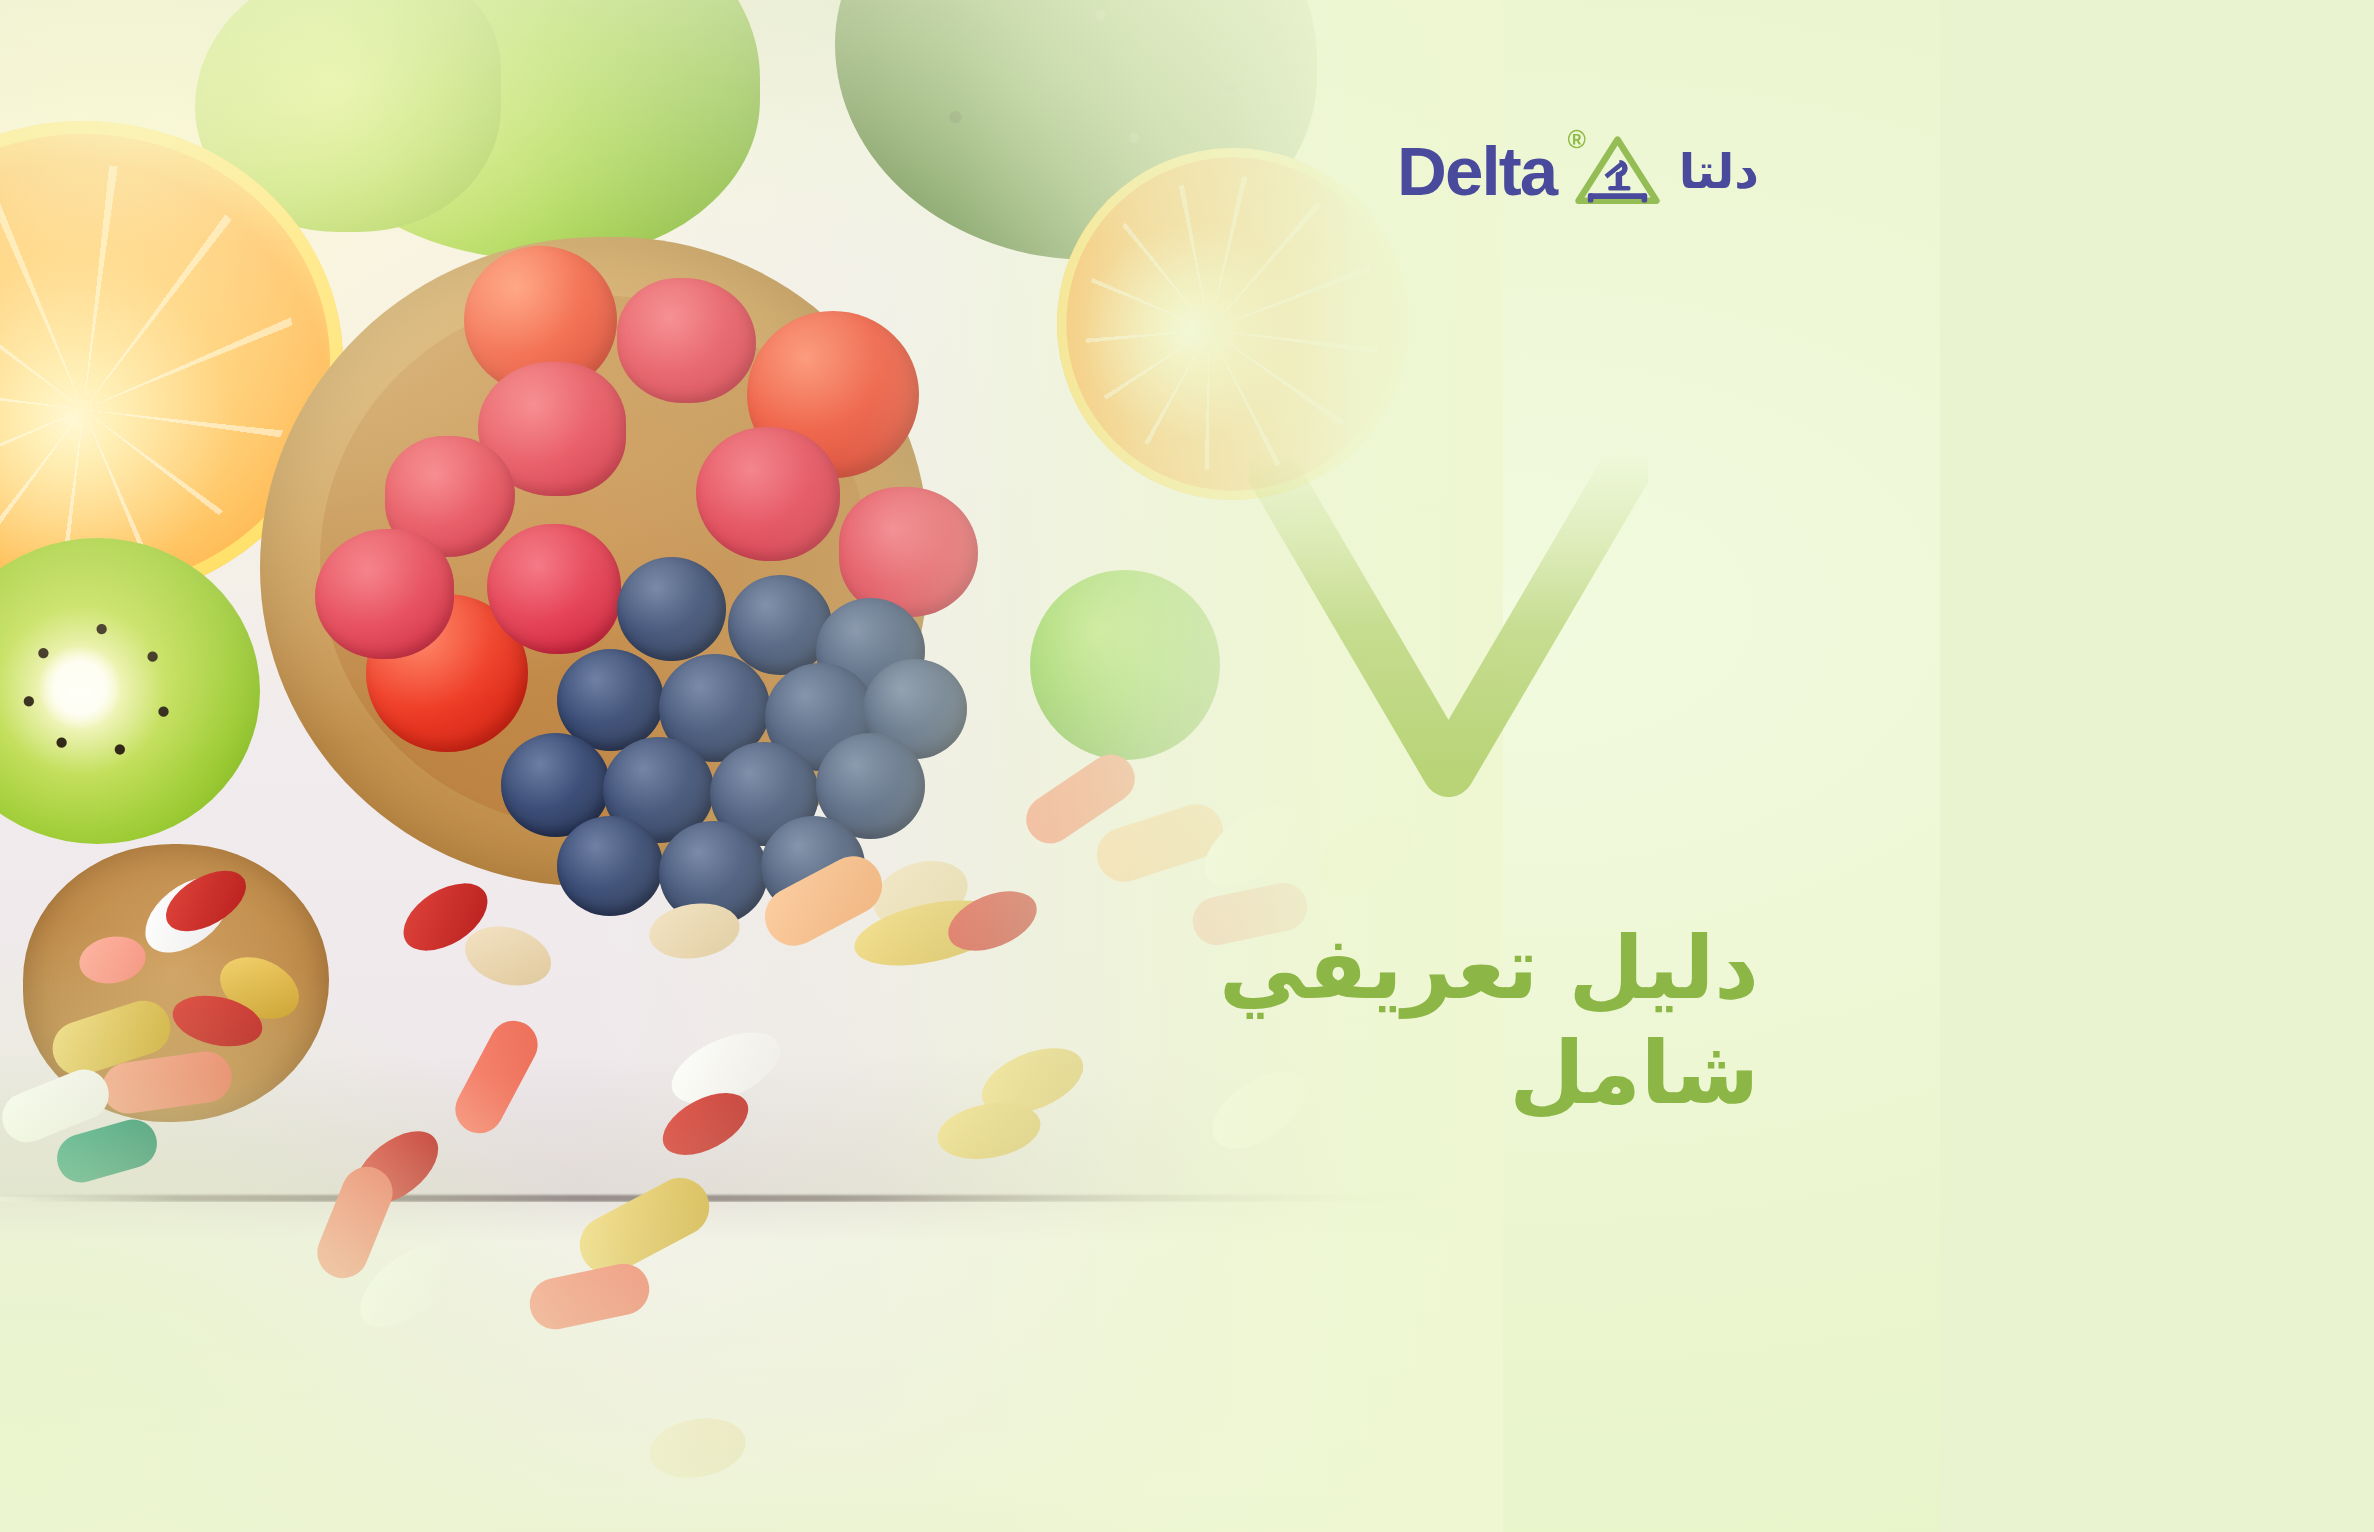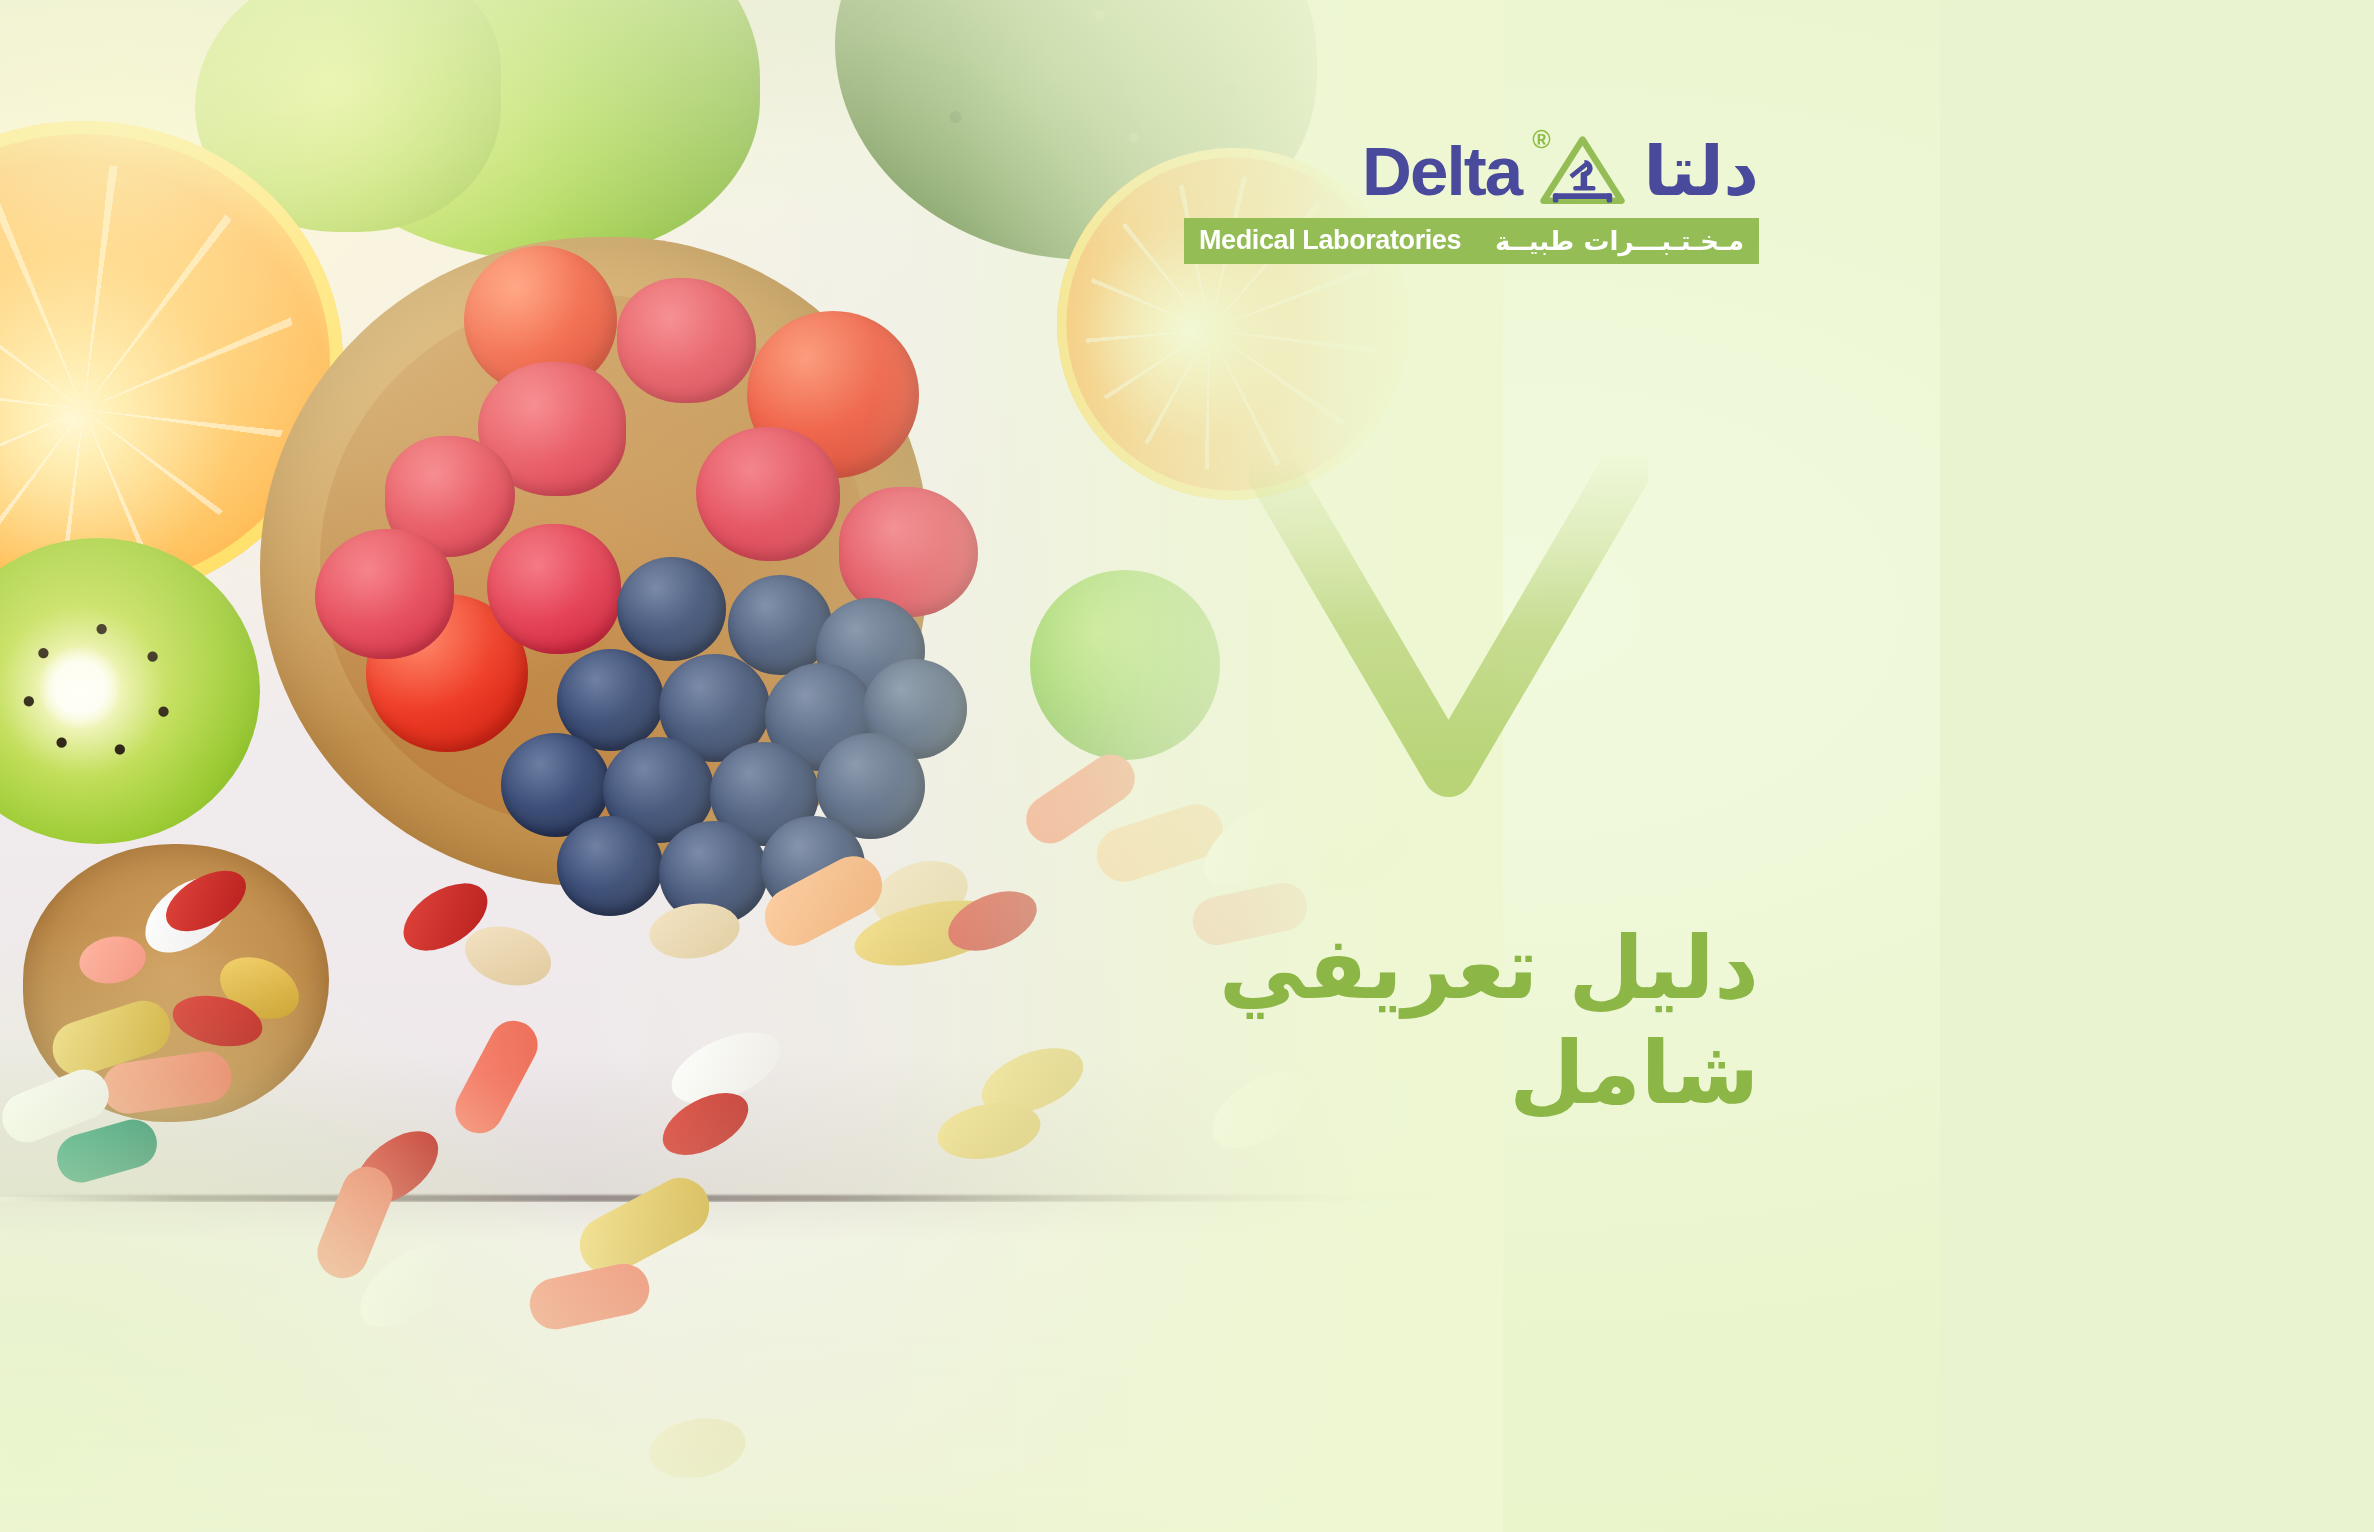--- a/index.html
+++ b/index.html
@@ -199,21 +199,21 @@
     color:#4a4a9c;letter-spacing:-1.9px;
   }
   .logo-mark{position:relative;width:89px;height:76px;flex:0 0 auto;}
   .logo-mark svg{display:block;width:100%;height:100%;}
   .logo-reg{
     position:absolute;left:-5.6px;top:-7.4px;
     font-size:25px;color:#8fbc46;font-weight:bold;line-height:1;
   }
   .logo-ar{
     font-family:"DejaVu Sans","Liberation Sans",sans-serif;
-    font-weight:bold;font-size:69px;line-height:.95;
+    font-weight:bold;font-size:48px;line-height:.95;
     color:#4a4a9c;direction:rtl;
   }
   .logo-bar{
     margin-top:5.6px;background:#95bd55;
     height:46px;display:flex;align-items:center;justify-content:space-between;
     padding:0 15px;gap:24px;
   }
   .logo-bar-en{
     color:#fff;font-weight:bold;font-size:27px;letter-spacing:-0.4px;
     font-family:"Liberation Sans","DejaVu Sans",sans-serif;white-space:nowrap;
@@ -353,24 +353,20 @@
               <rect x="38" y="56" width="24" height="5" rx="2"></rect>
               <path d="M34 44 L50 31 L53 35 L37 48 Z"></path>
               <rect x="16" y="64" width="64" height="6" rx="3"></rect>
               <rect x="16" y="64" width="6" height="10" rx="2"></rect>
               <rect x="74" y="64" width="6" height="10" rx="2"></rect>
             </g>
           </svg>
         </span>
         <span class="logo-ar">دلتا</span>
       </div>
-      <div class="logo-bar">
-        <span class="logo-bar-en">Medical Laboratories</span>
-        <span class="logo-bar-ar">مـخـتـبـــرات طبيــة</span>
-      </div>
     </div>
 
     <div class="chev">
       <svg viewBox="0 0 430 380" xmlns="http://www.w3.org/2000/svg" aria-hidden="true">
         <defs>
           <linearGradient id="chevGrad" x1="0" y1="0" x2="0" y2="1">
             <stop offset="0%" stop-color="#bcd67f" stop-opacity="0"></stop>
             <stop offset="28%" stop-color="#bcd67f" stop-opacity="0.35"></stop>
             <stop offset="55%" stop-color="#bcd67f" stop-opacity="0.8"></stop>
             <stop offset="100%" stop-color="#b8d477" stop-opacity="1"></stop>

